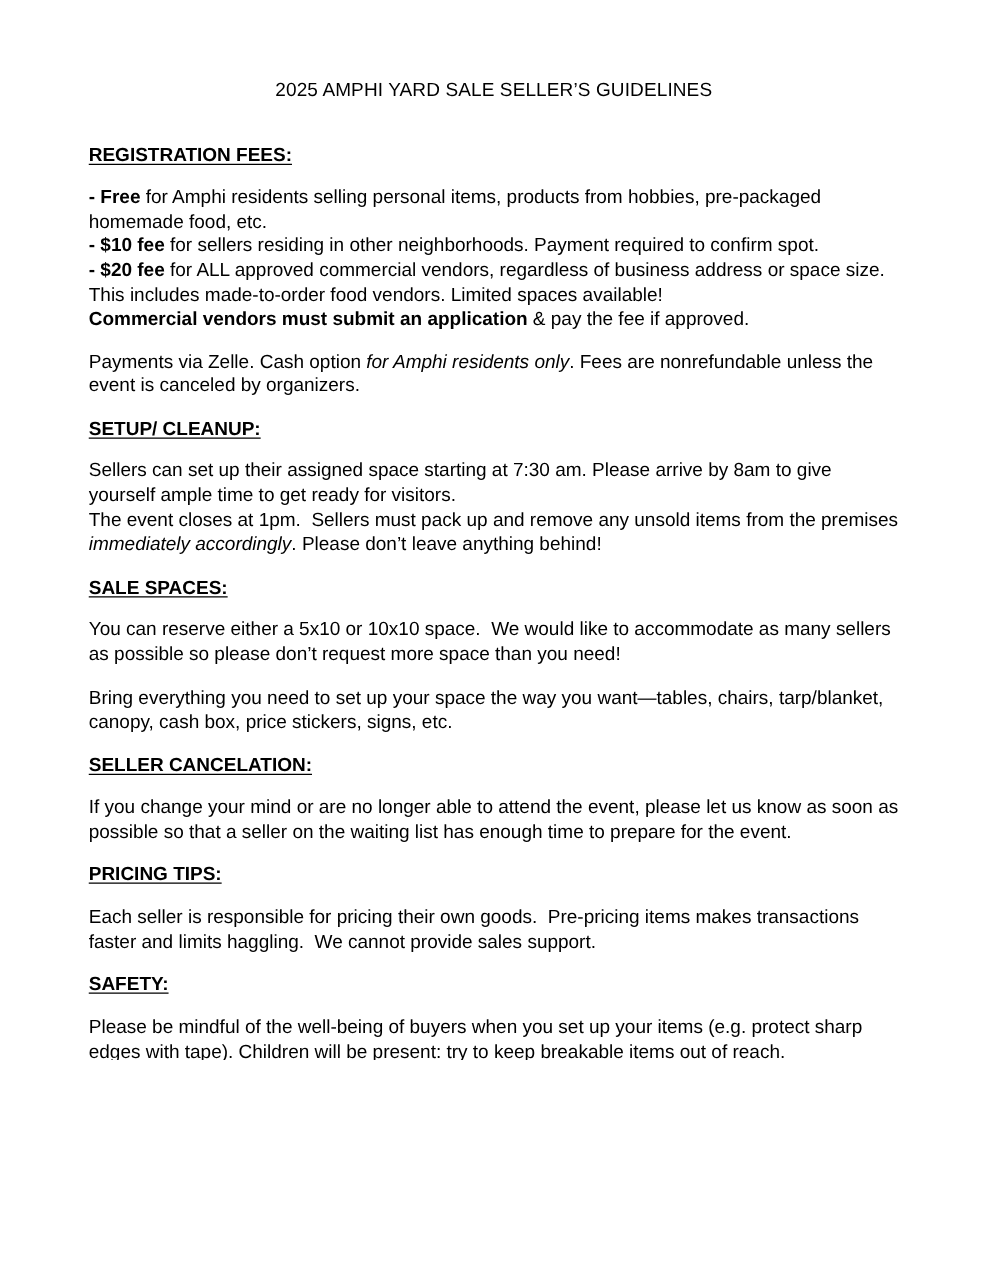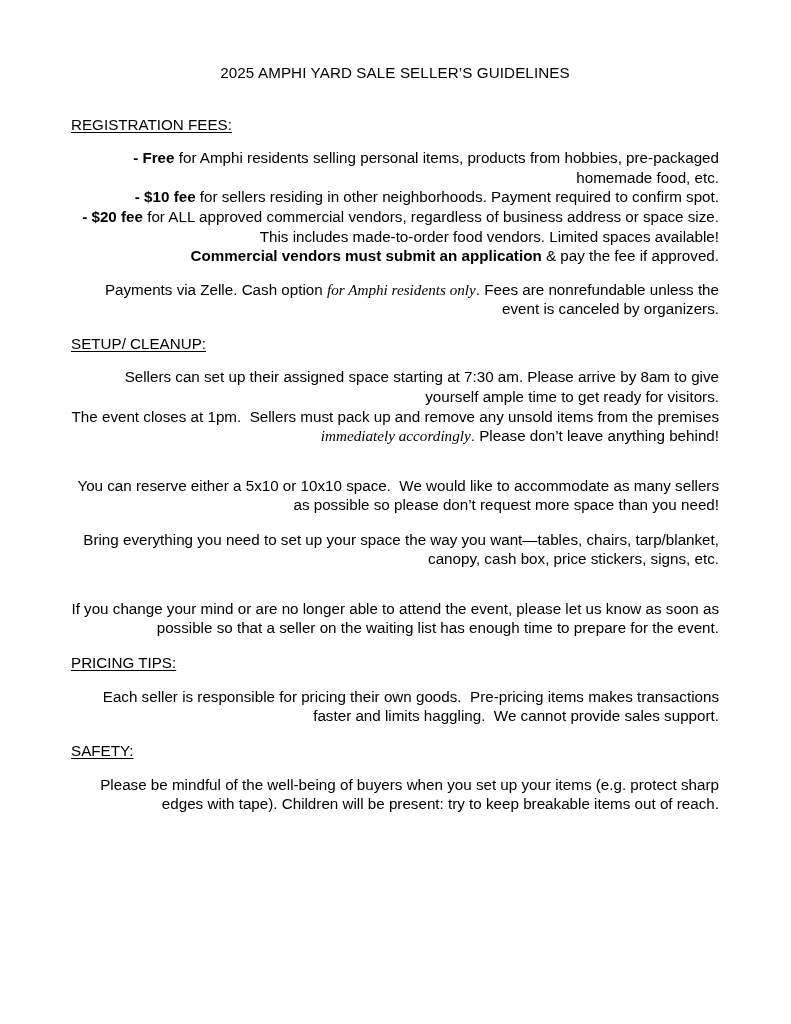--- a/index.html
+++ b/index.html
@@ -38,42 +38,41 @@
     letter-spacing: 0.1px;
   }
   .spacer-title {
     height: 33px;
   }
   .section-head {
     font-size: 15.2px;
     line-height: 1.24;
     margin: 0;
     padding: 0;
-    font-weight: normal;
+    font-weight: bold;
     text-decoration: underline;
     text-underline-offset: 2px;
     text-decoration-thickness: 1px;
     white-space: pre;
   }
   p.body-text {
     font-size: 15.2px;
     line-height: 1.285;
     margin: 0;
     padding: 0;
     font-weight: normal;
     white-space: pre-wrap;
-    text-align: right;
   }
   .gap-sm { height: 14px; }
   .gap-md { height: 15px; }
   .gap-head { height: 14px; }
   .gap-sect { height: 16px; }
   .gap-final { height: 31px; }
   b, .bold { font-weight: bold; }
-  i, .ital { font-style: italic; font-family: Liberation Serif, serif; }
+  i, .ital { font-style: italic; }
 </style>
 </head>
 <body>
 
 <div class="page">
   <div class="content">
 
     <h1 class="doc-title">2025 AMPHI YARD SALE SELLER’S GUIDELINES</h1>
     <div class="spacer-title"></div>
 
@@ -88,27 +87,29 @@
 
     <div class="gap-sect"></div>
 
     <div class="section-head">SETUP/ CLEANUP:</div>
     <div class="gap-head"></div>
     <p class="body-text">Sellers can set up their assigned space starting at 7:30 am. Please arrive by 8am to give yourself ample time to get ready for visitors.</p>
     <p class="body-text"><span>The event closes at 1pm.  Sellers must pack up and remove any unsold items from the premises </span><i>immediately accordingly</i><span>. Please don’t leave anything behind!</span></p>
 
     <div class="gap-sect"></div>
 
+    <div class="section-head">SALE SPACES:</div>
     <div class="gap-head"></div>
     <p class="body-text">You can reserve either a 5x10 or 10x10 space.  We would like to accommodate as many sellers as possible so please don’t request more space than you need!</p>
     <div class="gap-md"></div>
     <p class="body-text">Bring everything you need to set up your space the way you want—tables, chairs, tarp/blanket, canopy, cash box, price stickers, signs, etc.</p>
 
     <div class="gap-sect"></div>
 
+    <div class="section-head">SELLER CANCELATION:</div>
     <div class="gap-head"></div>
     <p class="body-text">If you change your mind or are no longer able to attend the event, please let us know as soon as possible so that a seller on the waiting list has enough time to prepare for the event.</p>
 
     <div class="gap-sect"></div>
 
     <div class="section-head">PRICING TIPS:</div>
     <div class="gap-head"></div>
     <p class="body-text">Each seller is responsible for pricing their own goods.  Pre-pricing items makes transactions faster and limits haggling.  We cannot provide sales support.</p>
 
     <div class="gap-sect"></div>

